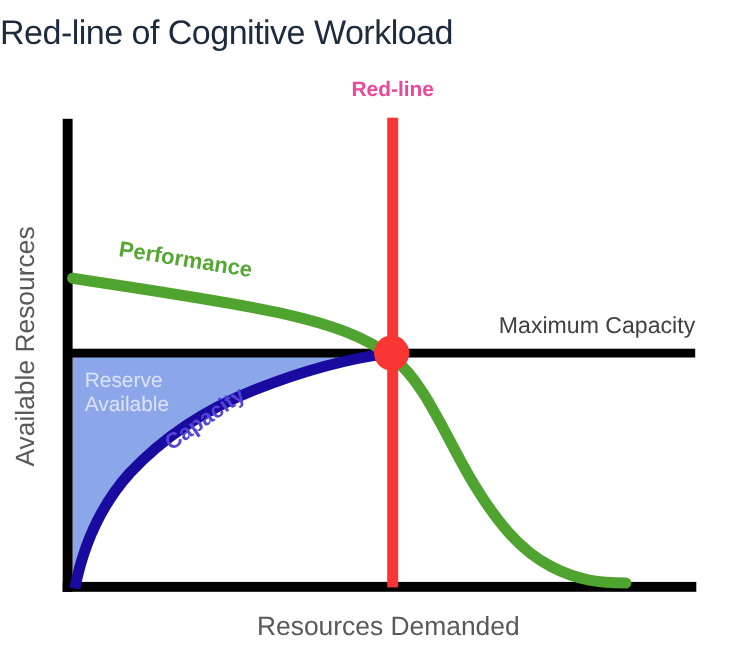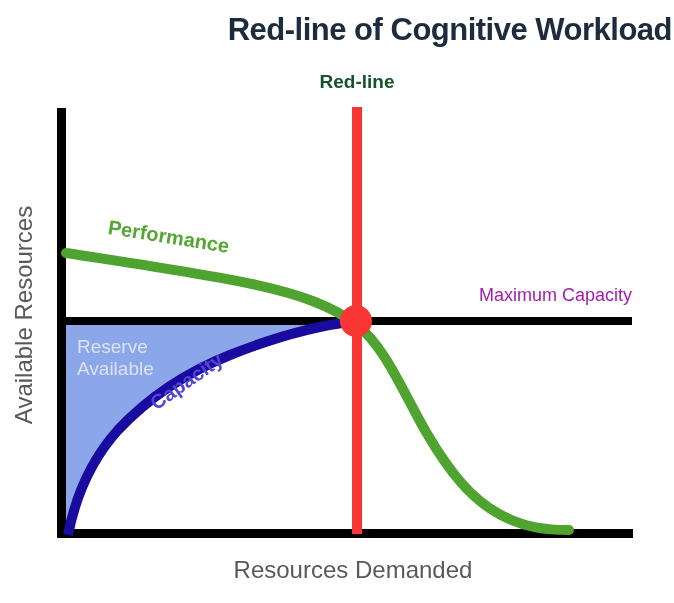--- a/index.html
+++ b/index.html
@@ -5,45 +5,45 @@
   html,body{margin:0;padding:0;background:#ffffff;}
   .canvas{
     position:relative;
     width:674px;height:603px;
     background:#ffffff;
     font-family:"Liberation Sans","DejaVu Sans",sans-serif;
     overflow:hidden;
   }
   .chart-title{
     position:absolute;left:0;top:12px;width:672px;
-    text-align:right;
-    font-size:31px;font-weight:700;letter-spacing:-0.5px;
+    text-align:left;
+    font-size:31px;font-weight:400;letter-spacing:-0.5px;
     color:#1c2b3e;
   }
   .redline-label{
     position:absolute;left:357px;top:71px;
     transform:translateX(-50%);
-    font-size:19px;font-weight:bold;color:#14532d;
+    font-size:19px;font-weight:bold;color:#ec4899;
     white-space:nowrap;
   }
   .y-axis-label{
     position:absolute;left:-105px;top:300px;width:260px;height:30px;
     transform:rotate(-90deg);
     text-align:center;
     font-size:24px;color:#58595b;white-space:nowrap;
   }
   .x-axis-label{
     position:absolute;left:0;top:556px;width:706px;
     text-align:center;
     font-size:24px;color:#58595b;
   }
   .max-capacity-label{
     position:absolute;left:0;top:285px;width:632px;
     text-align:right;
-    font-size:18px;color:#a21caf;white-space:nowrap;
+    font-size:21px;color:#404040;white-space:nowrap;
   }
   .performance-label{
     position:absolute;left:110px;top:216px;
     transform:rotate(9deg);transform-origin:left top;
     font-size:20px;font-weight:bold;color:#54a733;white-space:nowrap;
   }
   .capacity-label{
     position:absolute;left:146px;top:396px;
     transform:rotate(-35deg);transform-origin:left top;
     font-size:20px;font-weight:bold;color:#5244d8;white-space:nowrap;

